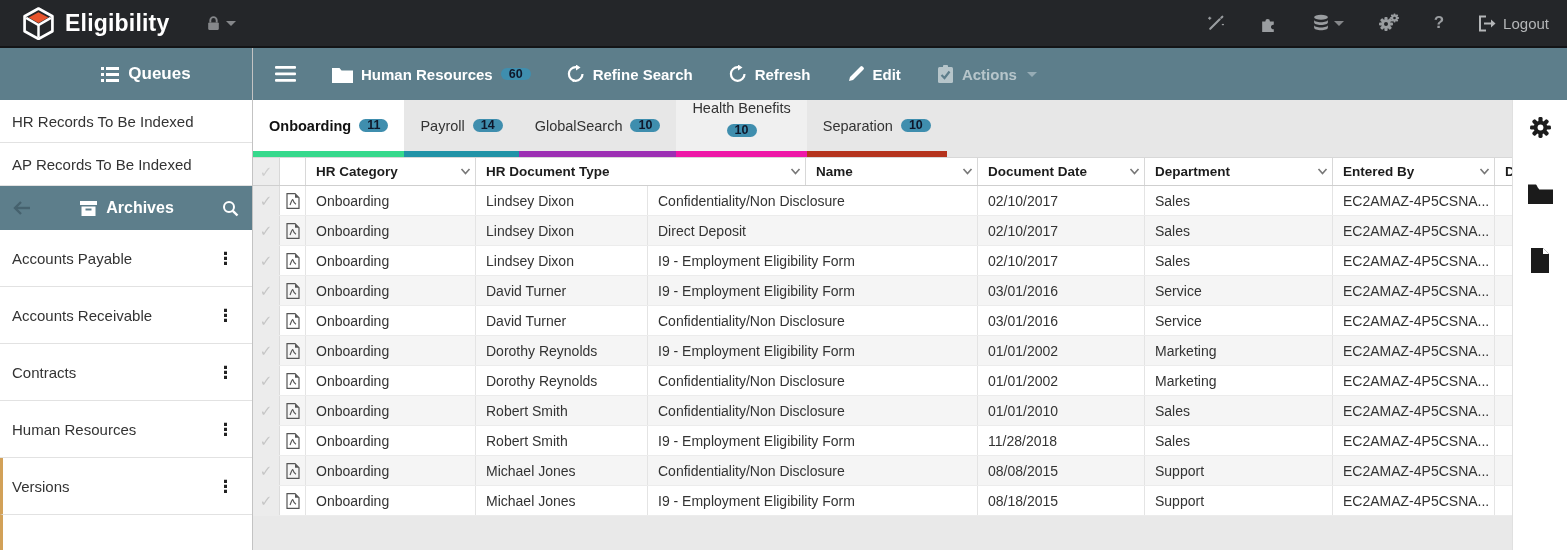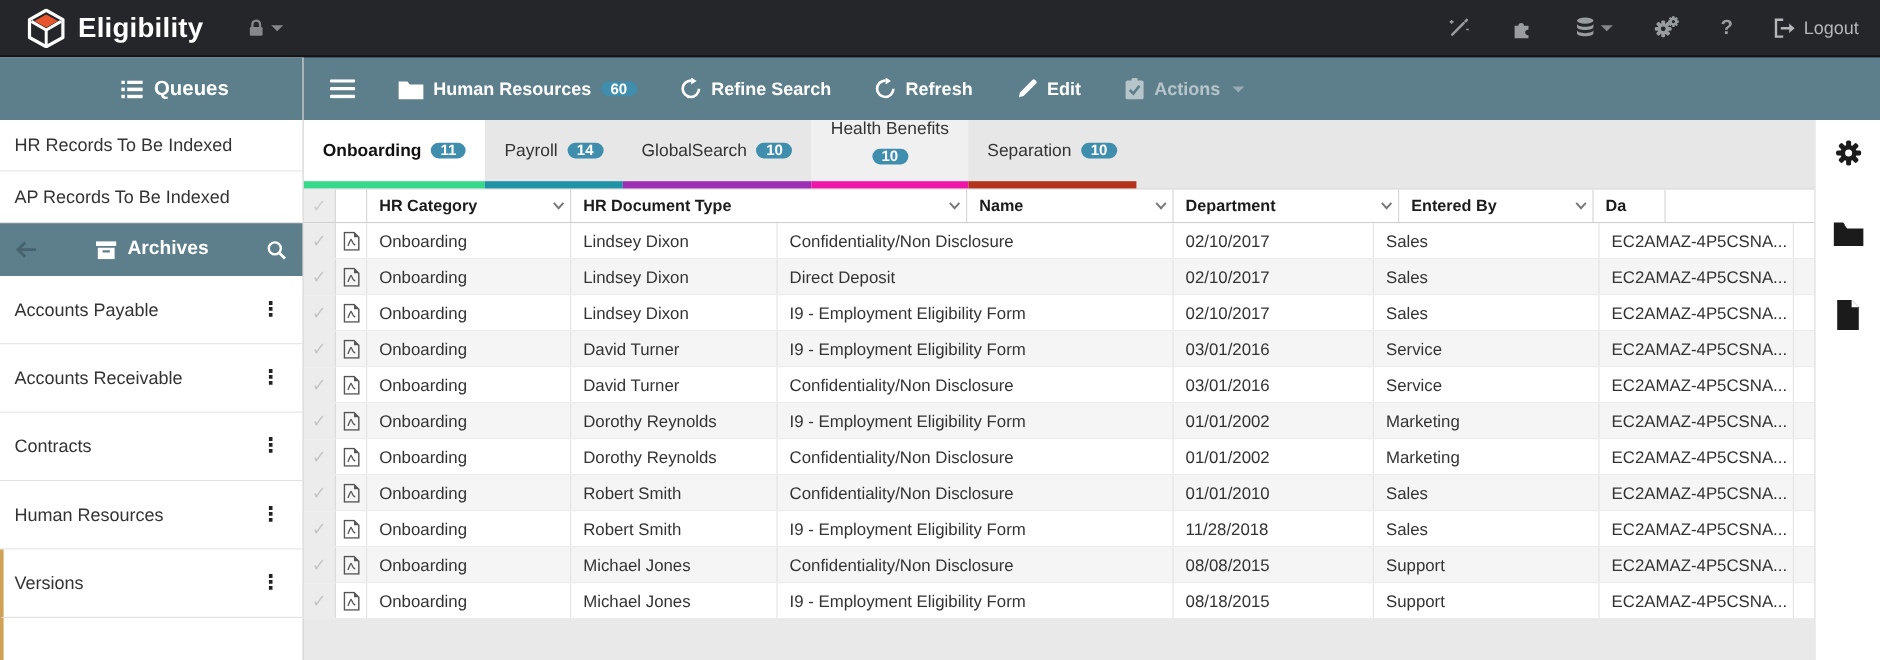--- a/index.html
+++ b/index.html
@@ -34,21 +34,21 @@
   .kebab { font-size:17px; font-weight:700; color:#222; letter-spacing:0; padding:0 6px; cursor:pointer; }
   .arch-item.hl { border-left:3px solid #d2a158; padding-left:9px; }
   .side-filler { flex:1; background:#fff; border-left:3px solid #d2a158; }
 
   .main { flex:1; display:flex; flex-direction:column; min-width:0; }
   
   .toolbar { height:52px; background:#5d7e8b; display:flex; align-items:center;
     color:#fff; padding:0 10px 0 22px; gap:36px; flex-shrink:0; }
   .tb-item { display:flex; align-items:center; gap:8px; font-size:15px; font-weight:700; cursor:pointer; white-space:nowrap; }
   .tb-item.dim { opacity:.55; }
-  .badge { background:#3f8eae; color:#ffffff; font-size:12.5px; font-weight:700; border-radius:10px;
+  .badge { background:#3f8eae; color:#0f172a; font-size:12.5px; font-weight:700; border-radius:10px;
     padding:0 8px; line-height:1; }
   .tb-caret { width:0;height:0;border-left:5px solid transparent;border-right:5px solid transparent;
     border-top:5px solid #c6d2d8; margin-left:2px; }
 
   .content-row { flex:1; display:flex; min-height:0; }
   .table-col { flex:1; display:flex; flex-direction:column; min-width:0; overflow:hidden; }
   .rail { width:55px; background:#fff; border-left:1px solid #e0e0e0; display:flex; flex-direction:column;
     align-items:center; padding-top:15px; gap:40px; flex-shrink:0; }
   .rail .ric { cursor:pointer; }
 
@@ -329,20 +329,26 @@
               <svg class="chev" width="11" height="7" viewBox="0 0 11 7">
                 <polyline points="1.5,1 5.5,5.5 9.5,1" fill="none" stroke="#777" stroke-width="1.6"></polyline>
               </svg>
             </div>
             <div class="hcell" style="width: 172px;">
               <span class="hl2">Name</span>
               <svg class="chev" width="11" height="7" viewBox="0 0 11 7">
                 <polyline points="1.5,1 5.5,5.5 9.5,1" fill="none" stroke="#777" stroke-width="1.6"></polyline>
               </svg>
             </div>
+            <div class="hcell" style="width: 167px;">
+              <span class="hl2">Document Date</span>
+              <svg class="chev" width="11" height="7" viewBox="0 0 11 7">
+                <polyline points="1.5,1 5.5,5.5 9.5,1" fill="none" stroke="#777" stroke-width="1.6"></polyline>
+              </svg>
+            </div>
             <div class="hcell" style="width: 188px;">
               <span class="hl2">Department</span>
               <svg class="chev" width="11" height="7" viewBox="0 0 11 7">
                 <polyline points="1.5,1 5.5,5.5 9.5,1" fill="none" stroke="#777" stroke-width="1.6"></polyline>
               </svg>
             </div>
             <div class="hcell" style="width: 162px;">
               <span class="hl2">Entered By</span>
               <svg class="chev" width="11" height="7" viewBox="0 0 11 7">
                 <polyline points="1.5,1 5.5,5.5 9.5,1" fill="none" stroke="#777" stroke-width="1.6"></polyline>

